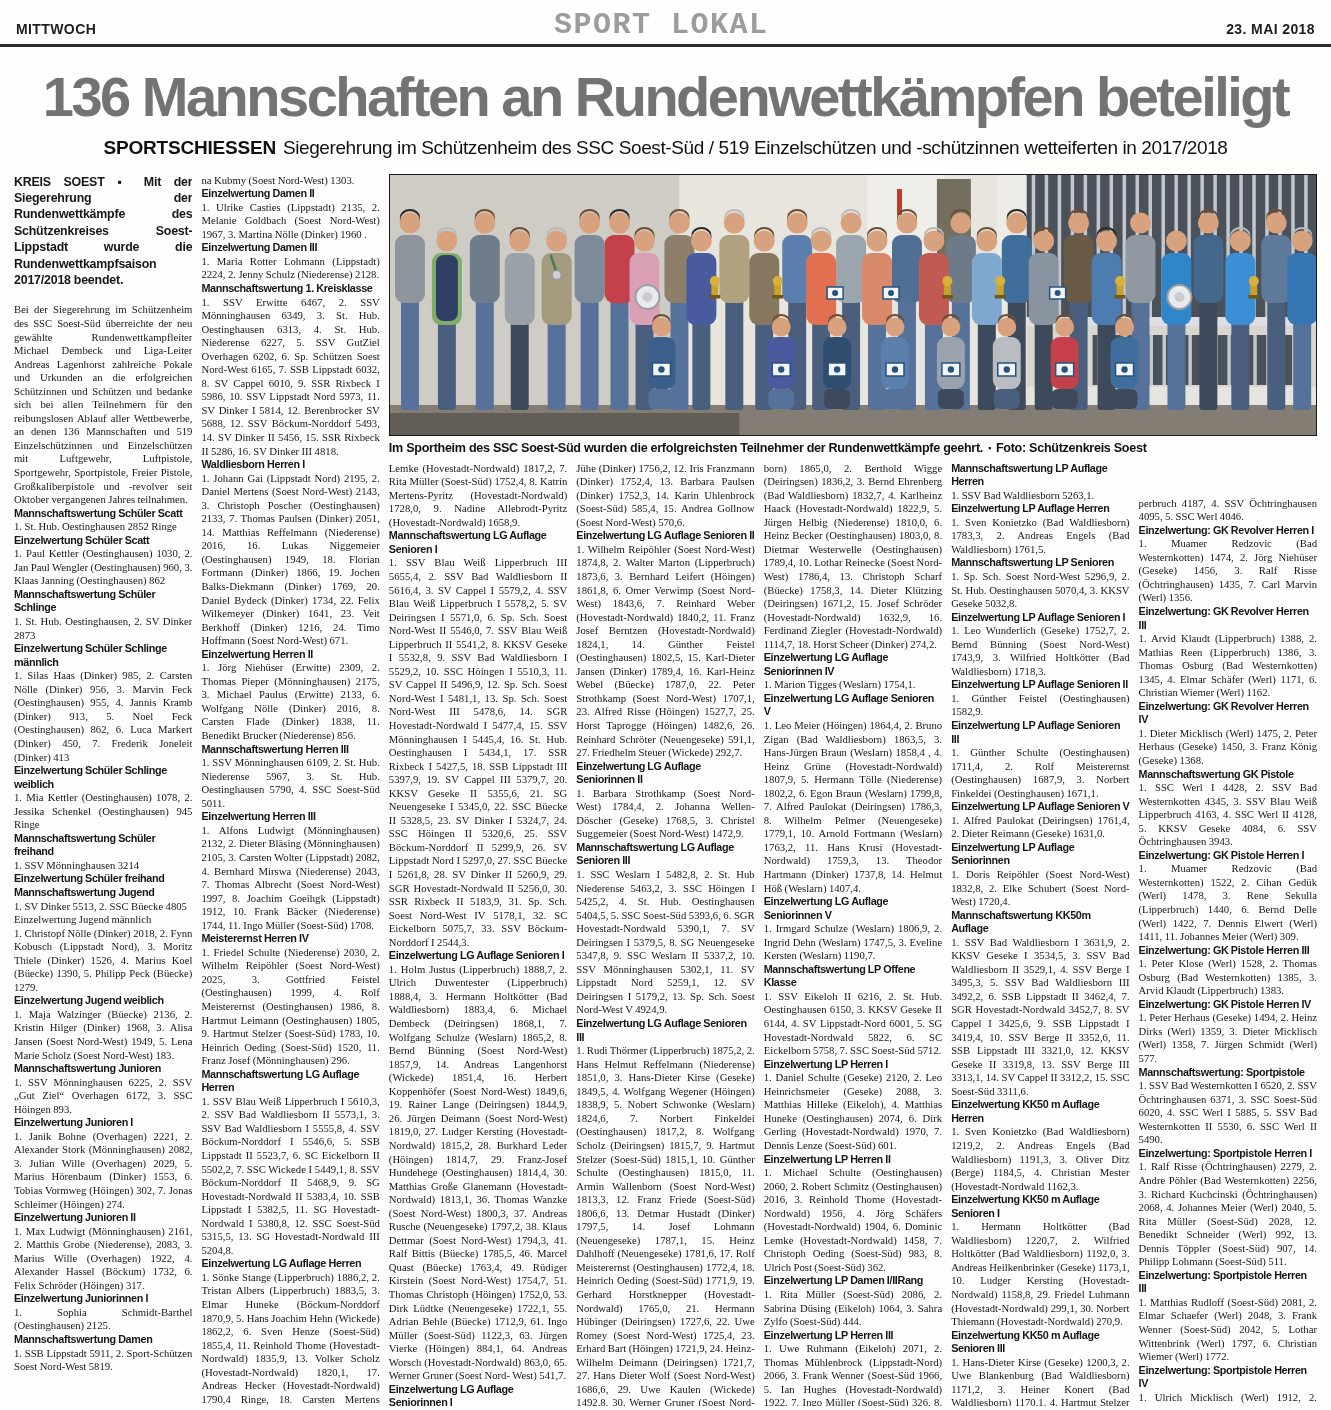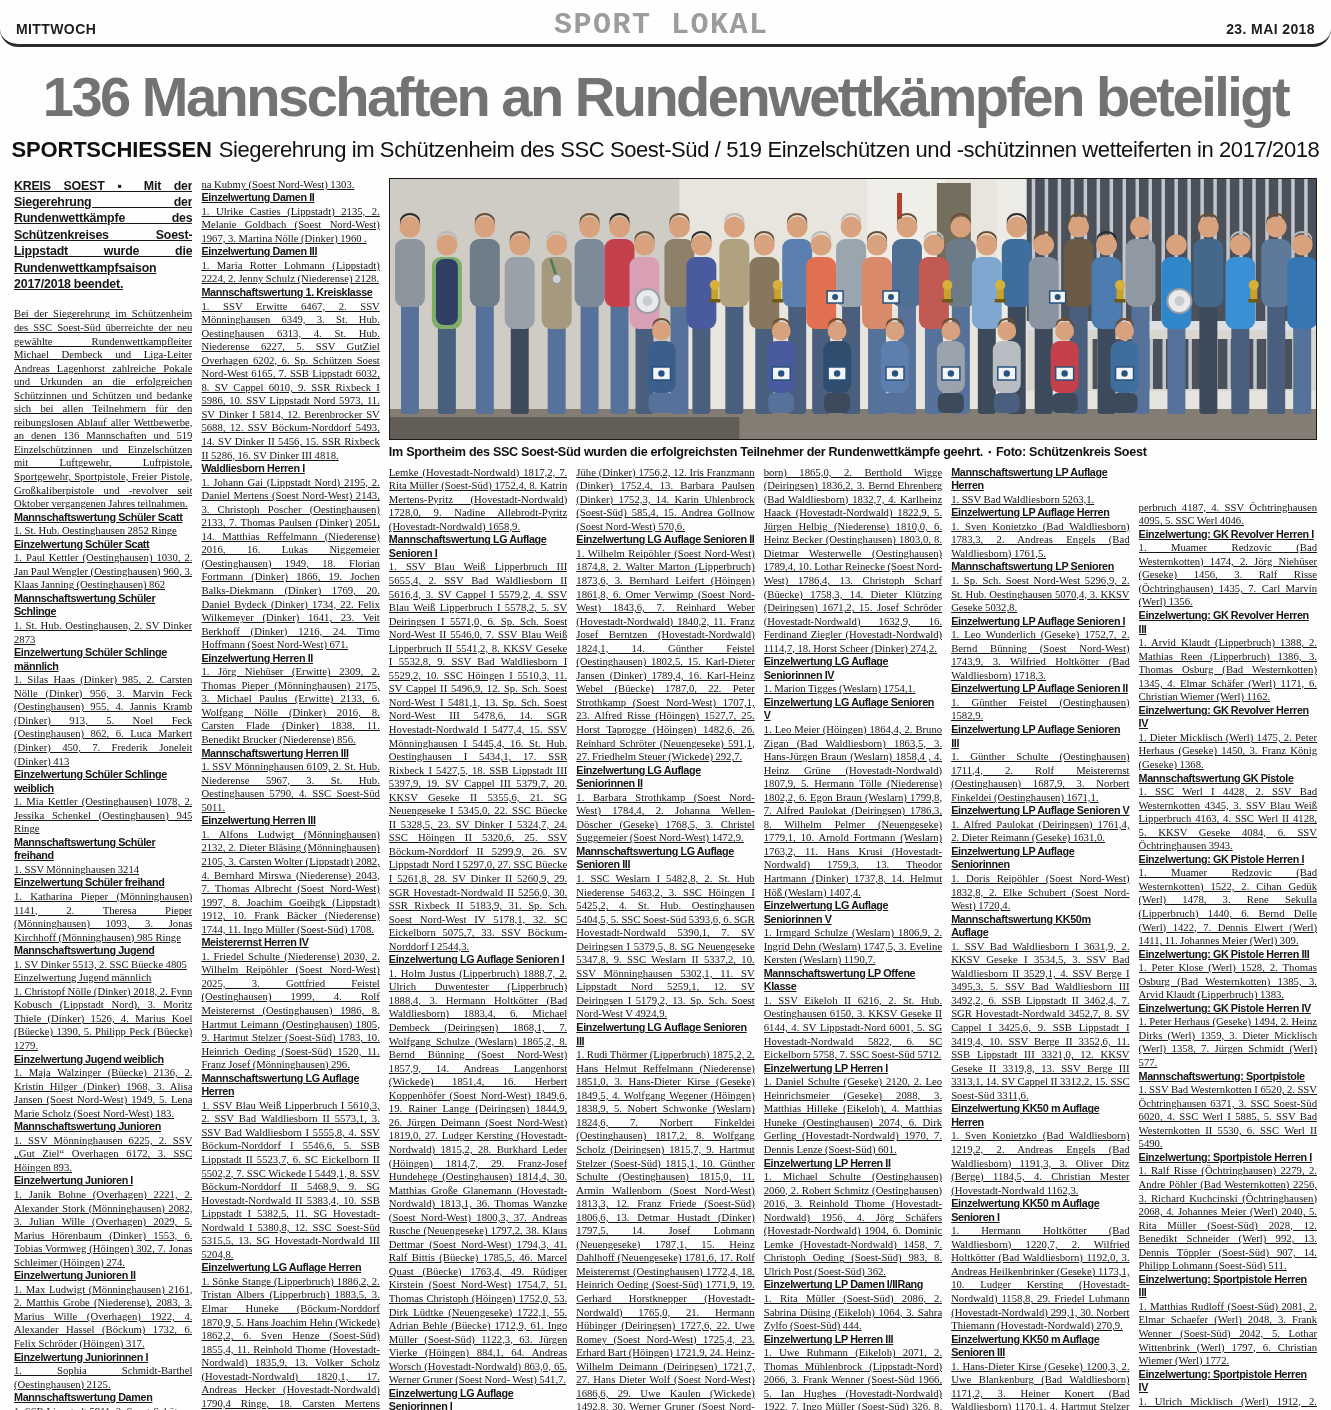--- a/index.html
+++ b/index.html
@@ -5,44 +5,44 @@
   html,body { margin:0; padding:0; background:#ffffff; }
   .page {
     position:relative; width:1331px; height:1410px; margin:0 auto;
     background:#fefefd; color:#161616; overflow:hidden;
     font-family:"Liberation Serif", serif;
   }
   
   .masthead {
     display:flex; justify-content:space-between; align-items:flex-end;
     padding:13px 16px 5px 16px; border-bottom:3px solid #2d2d2d;
-    font-family:"Liberation Sans", sans-serif; font-weight:bold;border-radius:18px;
+    font-family:"Liberation Sans", sans-serif; font-weight:bold;
   }
   .masthead .day, .masthead .date { font-size:14px; letter-spacing:.4px; color:#1d1d1d; padding-bottom:2px; }
   .masthead .section { font-size:30px; letter-spacing:1.5px; color:#9c9c9c; line-height:.85;font-family:Liberation Mono, monospace; }
   
   .headline {
     margin:21px 8px 0 8px; text-align:center;
     font-family:"Liberation Sans", sans-serif; font-weight:bold;
     font-size:56px; line-height:1.02; letter-spacing:-2.5px; color:#737373;
   }
   .subhead {
     margin:12px 0 0 0; text-align:center;
-    font-family:"Liberation Sans", sans-serif; font-size:22px; letter-spacing:-.4px; color:#111;
+    font-family:"Liberation Sans", sans-serif; font-size:19px; letter-spacing:-.4px; color:#111;
   }
   .subhead strong { margin-right:7px; letter-spacing:-.2px; }
   
   .article {
     display:grid; grid-template-columns:repeat(7,1fr); grid-template-rows:288px auto;
     column-gap:9px; padding:0 14px; margin-top:15px; height:1232px; overflow:hidden;
   }
   .col {
     overflow:hidden; text-align:justify;
     font-size:10.7px; line-height:13.55px;
-    hyphens:auto; -webkit-hyphens:auto; word-spacing:-0.2px;text-decoration:underline;
+    hyphens:auto; -webkit-hyphens:auto; word-spacing:-0.2px;
   }
   .c1 { grid-column:1; grid-row:1/3; }
   .c2 { grid-column:2; grid-row:1/3; }
   .c3 { grid-column:3; grid-row:2; }
   .c4 { grid-column:4; grid-row:2; }
   .c5 { grid-column:5; grid-row:2; }
   .c6 { grid-column:6; grid-row:2; }
   .c7 { grid-column:7; grid-row:2;margin-top:35px; }
   .blk { margin:0; }
   .blk.h {
@@ -93,21 +93,20 @@
         <p class="blk p">1. Paul Kettler (Oestinghausen) 1030, 2. Jan Paul Wengler (Oestinghausen) 960, 3. Klaas Janning (Oestinghausen) 862</p>
         <p class="blk h">Mannschaftswertung Schüler Schlinge</p>
         <p class="blk p">1. St. Hub. Oestinghausen, 2. SV Dinker 2873</p>
         <p class="blk h">Einzelwertung Schüler Schlinge männlich</p>
         <p class="blk p">1. Silas Haas (Dinker) 985, 2. Carsten Nölle (Dinker) 956, 3. Marvin Feck (Oestinghausen) 955, 4. Jannis Kramb (Dinker) 913, 5. Noel Feck (Oestinghausen) 862, 6. Luca Markert (Dinker) 450, 7. Frederik Joneleit (Dinker) 413</p>
         <p class="blk h">Einzelwertung Schüler Schlinge weiblich</p>
         <p class="blk p">1. Mia Kettler (Oestinghausen) 1078, 2. Jessika Schenkel (Oestinghausen) 945 Ringe</p>
         <p class="blk h">Mannschaftswertung Schüler freihand</p>
         <p class="blk p">1. SSV Mönninghausen 3214</p>
         <p class="blk h">Einzelwertung Schüler freihand</p>
-        <p class="blk p">1. Katharina Pieper (Mönninghausen) 1141, 2. Theresa Pieper (Mönninghausen) 1093, 3. Jonas Kirchhoff (Mönninghausen) 985 Ringe</p>
         <p class="blk h">Mannschaftswertung Jugend</p>
         <p class="blk p">1. SV Dinker 5513, 2. SSC Büecke 4805</p>
         <p class="blk p">Einzelwertung Jugend männlich</p>
         <p class="blk p">1. Christopf Nölle (Dinker) 2018, 2. Fynn Kobusch (Lippstadt Nord), 3. Moritz Thiele (Dinker) 1526, 4. Marius Koel (Büecke) 1390, 5. Philipp Peck (Büecke) 1279.</p>
         <p class="blk h">Einzelwertung Jugend weiblich</p>
         <p class="blk p">1. Maja Walzinger (Büecke) 2136, 2. Kristin Hilger (Dinker) 1968, 3. Alisa Jansen (Soest Nord-West) 1949, 5. Lena Marie Scholz (Soest Nord-West) 183.</p>
         <p class="blk h">Mannschaftswertung Junioren</p>
         <p class="blk p">1. SSV Mönninghausen 6225, 2. SSV „Gut Ziel“ Overhagen 6172, 3. SSC Höingen 893.</p>
         <p class="blk h">Einzelwertung Junioren I</p>
         <p class="blk p">1. Janik Bohne (Overhagen) 2221, 2. Alexander Stork (Mönninghausen) 2082, 3. Julian Wille (Overhagen) 2029, 5. Marius Hörenbaum (Dinker) 1553, 6. Tobias Vormweg (Höingen) 302, 7. Jonas Schleimer (Höingen) 274.</p>

